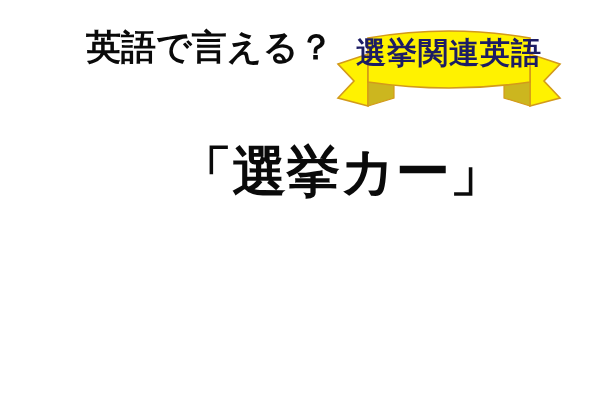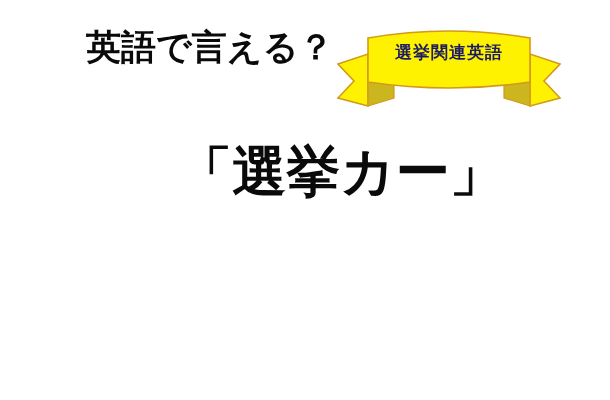--- a/index.html
+++ b/index.html
@@ -45,21 +45,21 @@
     display: block;
     width: 234px;
     height: 90px;
   }
   .ribbon-label {
     position: absolute;
     left: 332px;
     top: 38px;
     width: 234px;
     text-align: center;
-    font-size: 17px;
+    font-size: 30px;
     line-height: 30px;
     font-weight: bold;
     color: #1c1c64;
     letter-spacing: 1px;
     white-space: nowrap;
   }
 
   
   .term {
     position: absolute;

